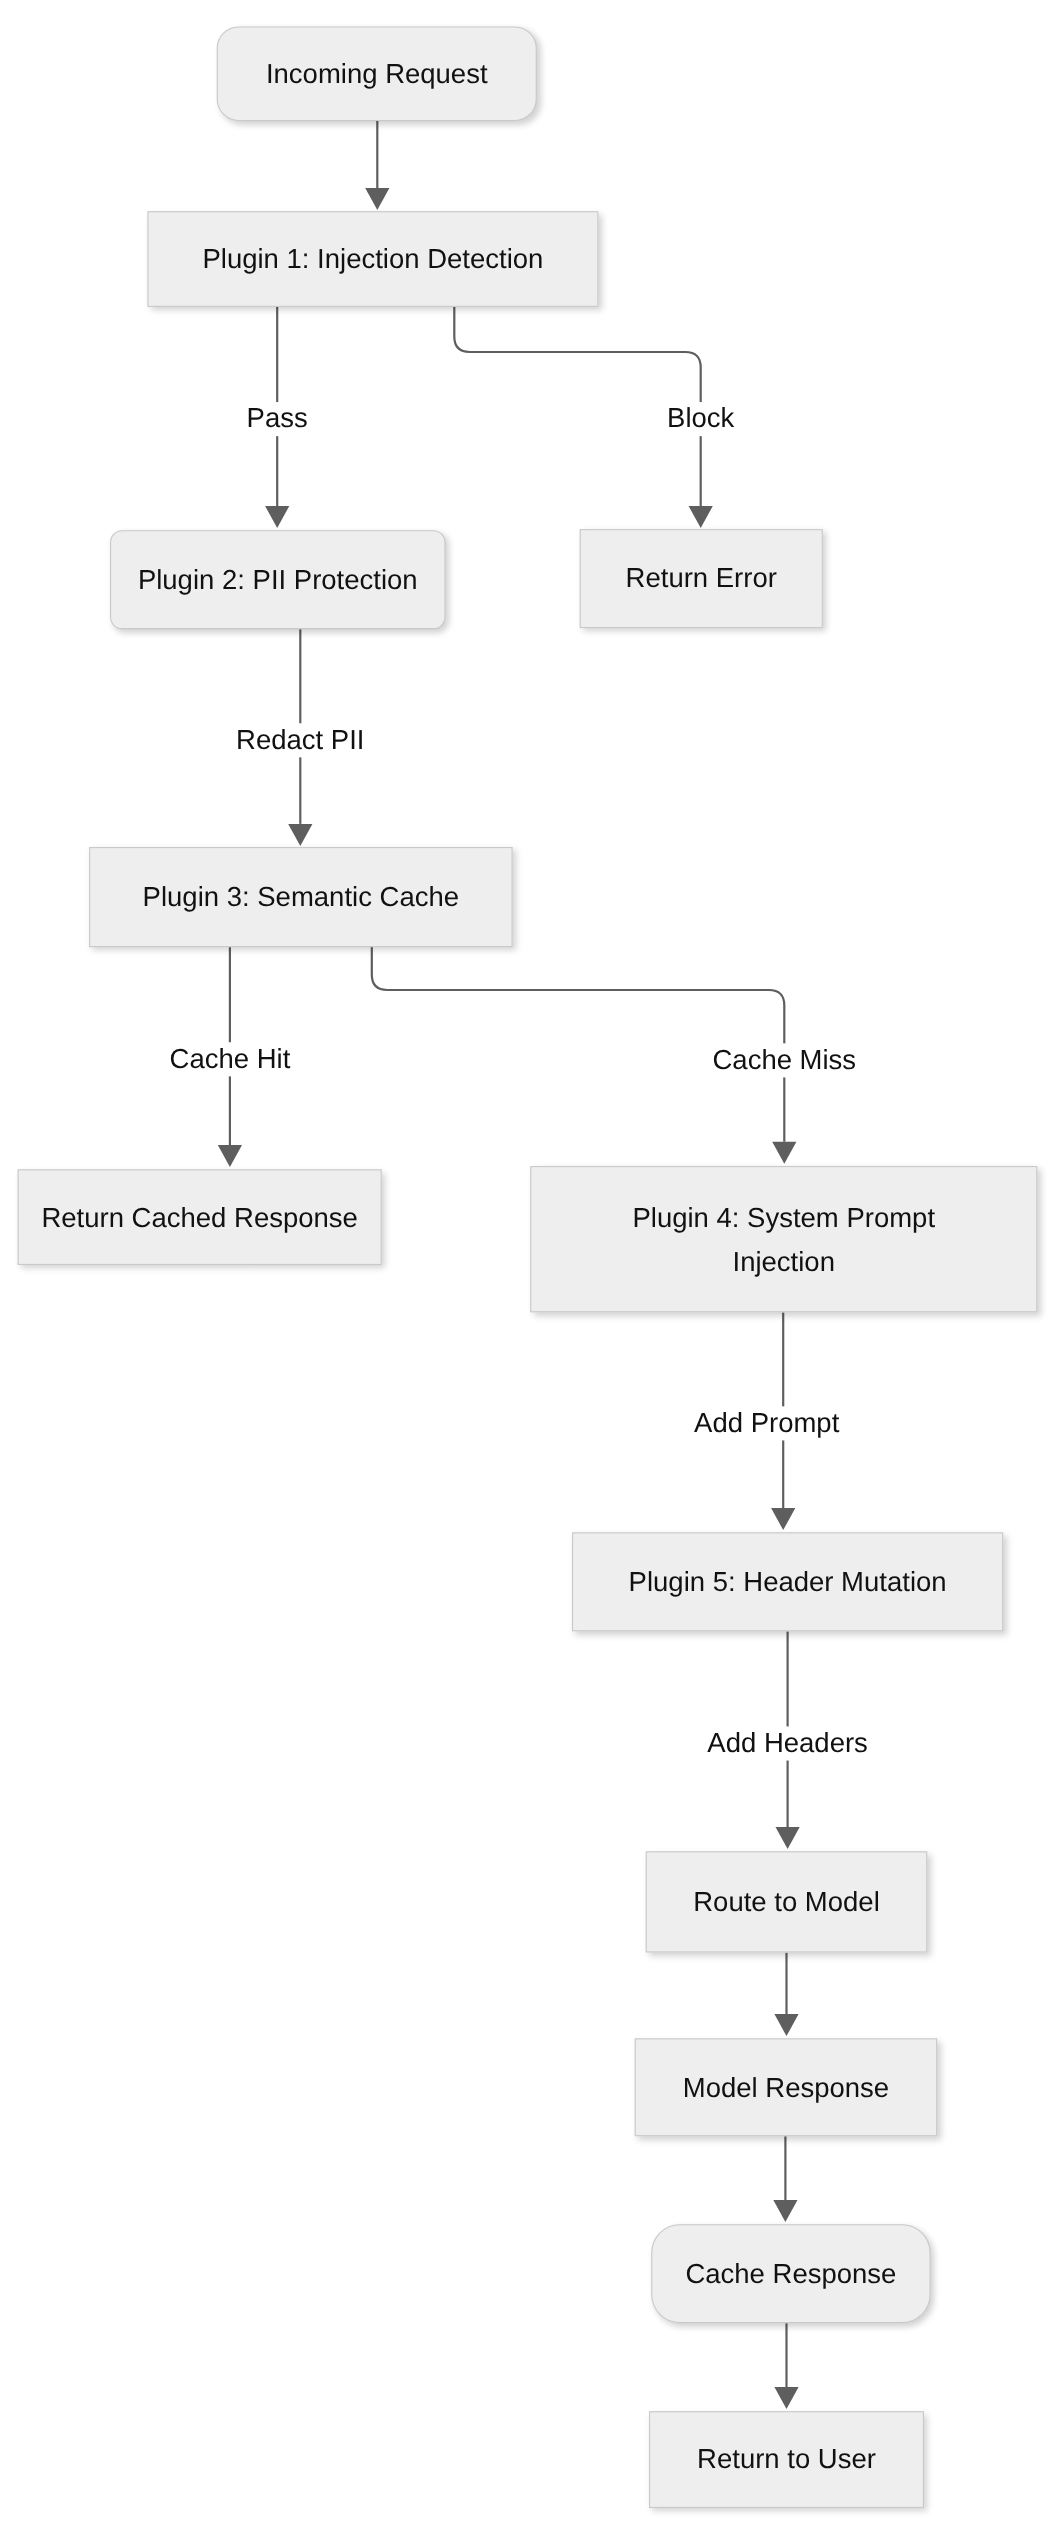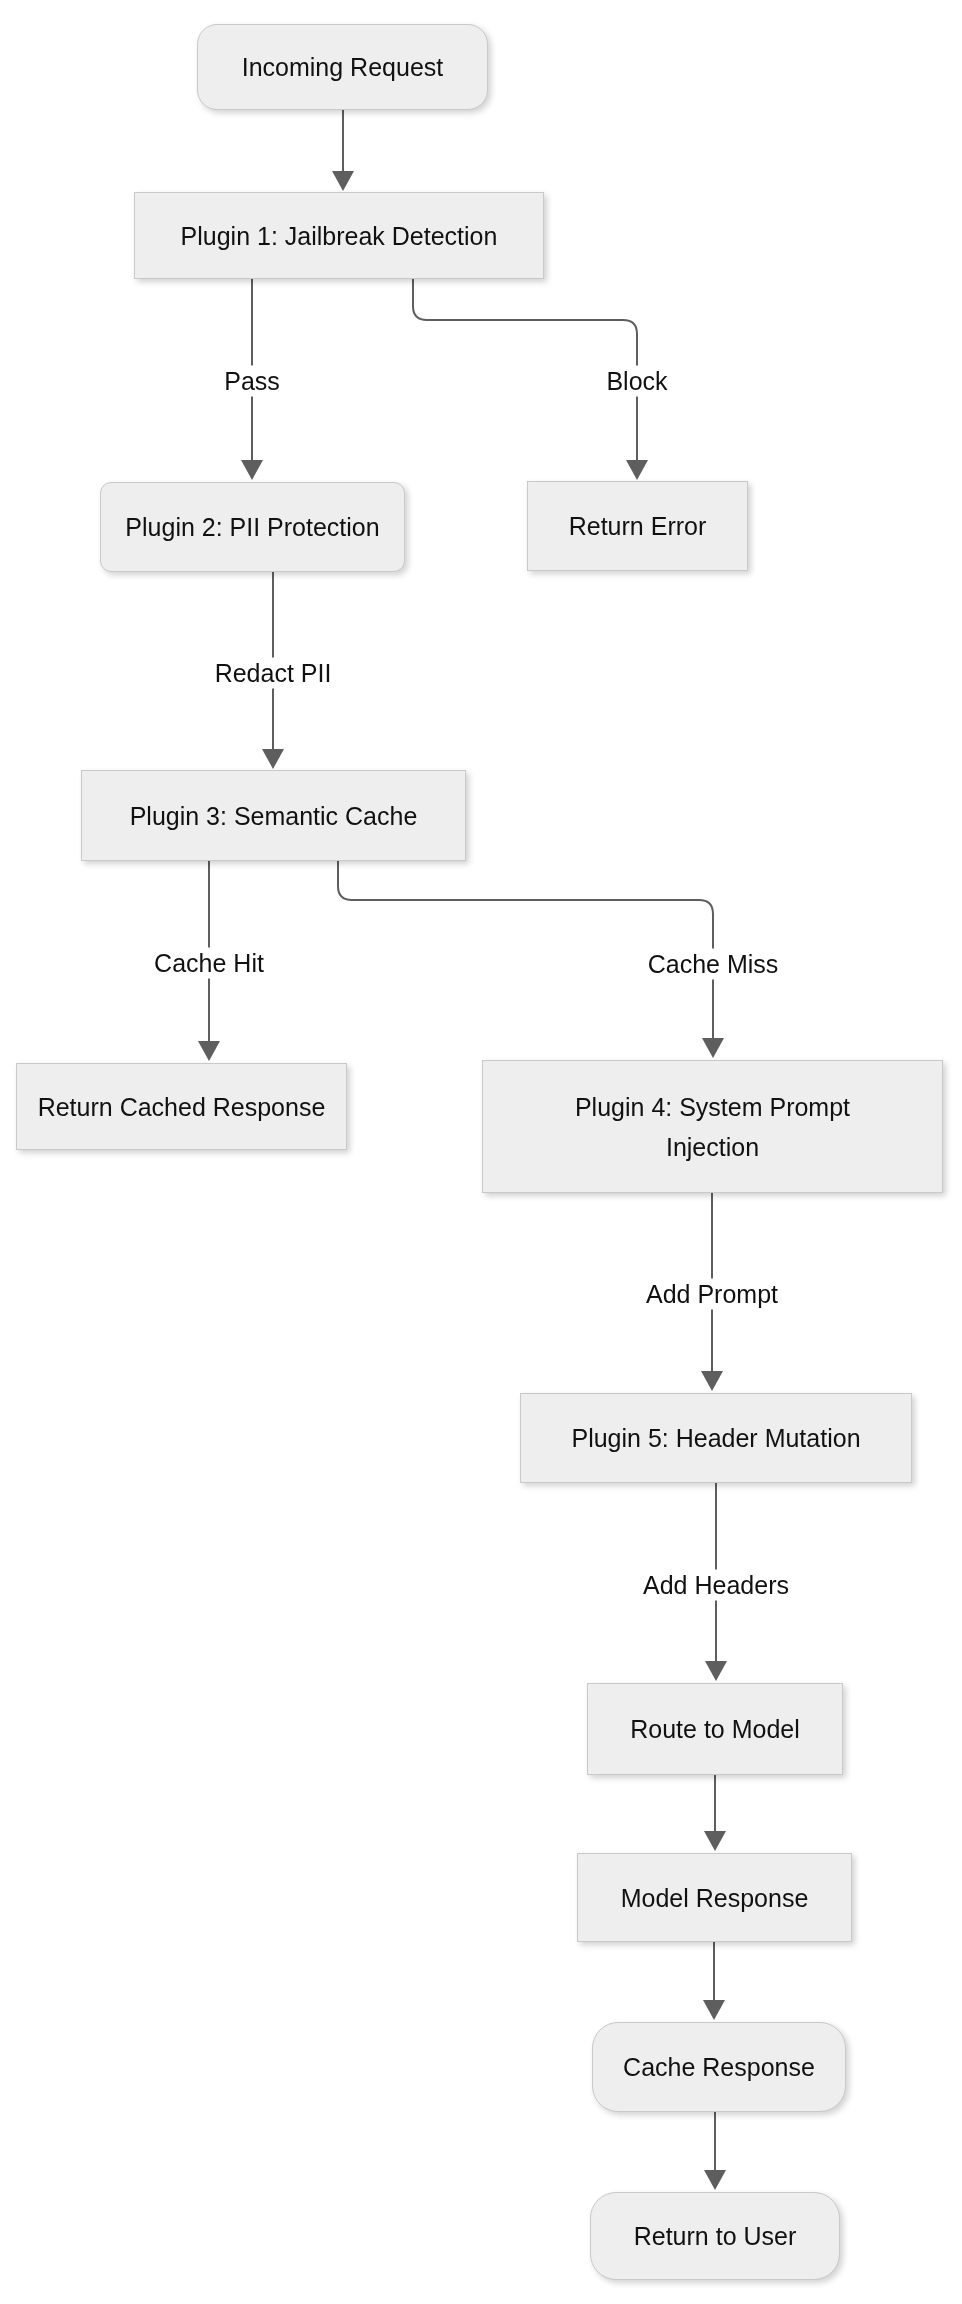--- a/index.html
+++ b/index.html
@@ -92,50 +92,50 @@
 
     <path class="edge" d="M714,1942 V2000"></path>
     <path class="arrowhead" d="M703,2000 L725,2000 L714,2020 Z"></path>
 
     <path class="edge" d="M715,2112 V2170"></path>
     <path class="arrowhead" d="M704,2170 L726,2170 L715,2190 Z"></path>
   </svg>
 
   <div class="node" style="left:197px; top:24px;  width:291px; height:86px;border-radius:20px;">Incoming Request</div>
 
-  <div class="node" style="left:134px; top:192px; width:410px; height:87px;">Plugin 1: Jailbreak Detection</div>
+  <div class="node" style="left:134px; top:192px; width:410px; height:87px;">Plugin 1: Injection Detection</div>
 
   <div class="node" style="left:100px; top:482px; width:305px; height:90px;border-radius:11px;">Plugin 2: PII Protection</div>
 
   <div class="node" style="left:527px; top:481px; width:221px; height:90px;">Return Error</div>
 
   <div class="node" style="left:81px;  top:770px; width:385px; height:91px;">Plugin 3: Semantic Cache</div>
 
   <div class="node" style="left:16px;  top:1063px; width:331px; height:87px;">Return Cached Response</div>
 
   <div class="node" style="left:482px; top:1060px; width:461px; height:133px;">Plugin 4: System Prompt
 Injection</div>
 
   <div class="node" style="left:520px; top:1393px; width:392px; height:90px;">Plugin 5: Header Mutation</div>
 
   <div class="node" style="left:587px; top:1683px; width:256px; height:92px;">Route to Model</div>
 
   <div class="node" style="left:577px; top:1853px; width:275px; height:89px;">Model Response</div>
 
   <div class="node" style="left:592px; top:2022px; width:254px; height:90px;border-radius:26px;">Cache Response</div>
 
-  <div class="node" style="left:590px; top:2192px; width:250px; height:88px;border-radius:26px;">Return to User</div>
+  <div class="node" style="left:590px; top:2192px; width:250px; height:88px;">Return to User</div>
 
   <span class="edge-label" style="left:252px; top:381px;text-align:right;">Pass</span>
 
   <span class="edge-label" style="left:637px; top:381px;">Block</span>
 
   <span class="edge-label" style="left:273px; top:673px;">Redact PII</span>
 
   <span class="edge-label" style="left:209px; top:963px;">Cache Hit</span>
 
   <span class="edge-label" style="left:713px; top:964px;">Cache Miss</span>
 
-  <span class="edge-label" style="left:712px; top:1294px;">Add Prompt</span>
+  <span class="edge-label" style="left:697px; top:1294px;">Add Prompt</span>
 
   <span class="edge-label" style="left:716px; top:1585px;">Add Headers</span>
 
 </div>
 
 </body></html>

